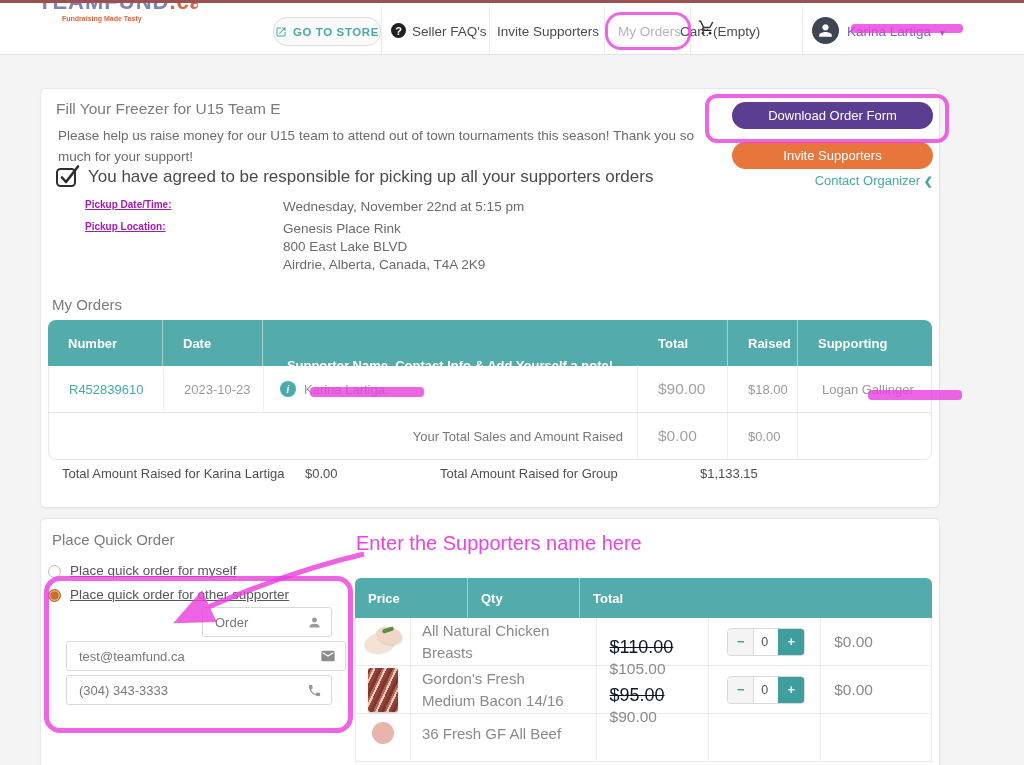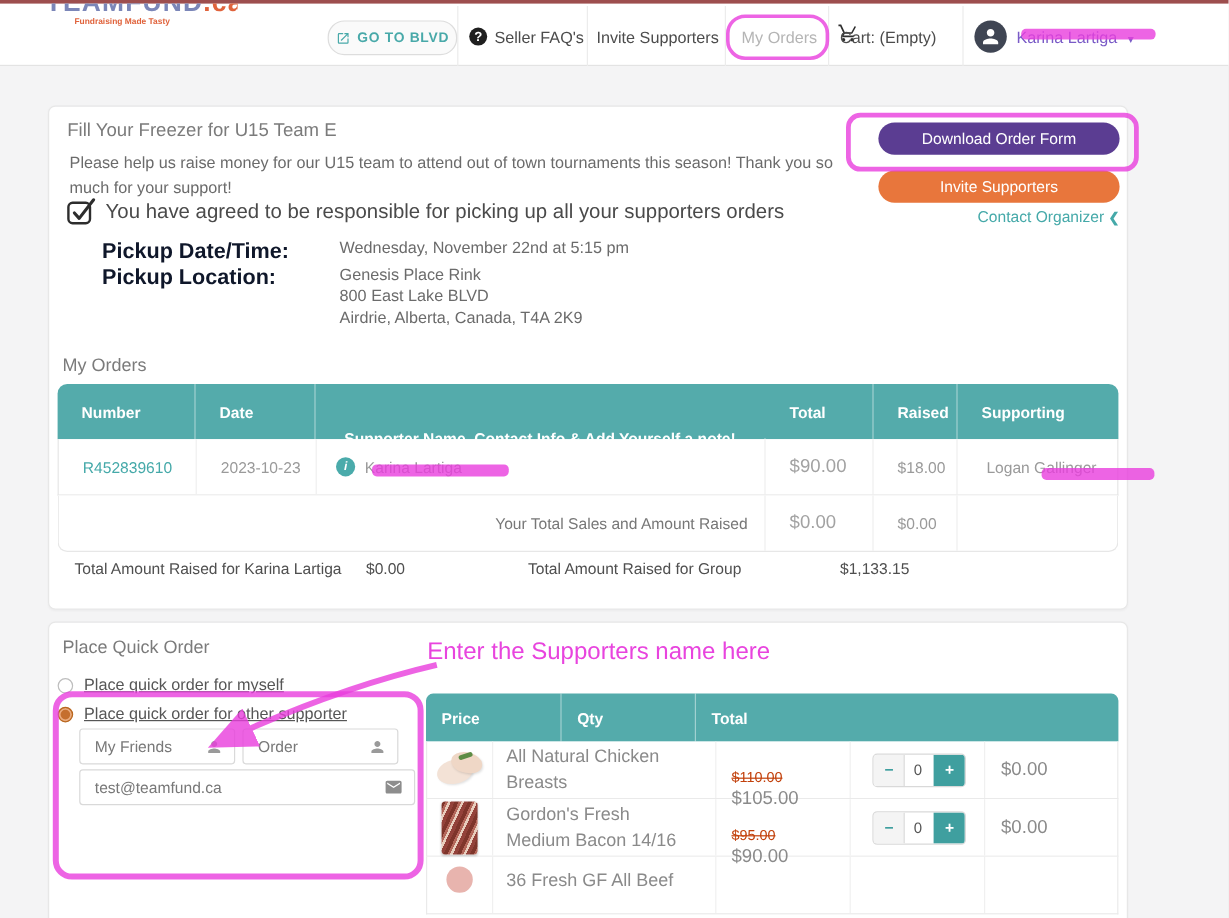--- a/index.html
+++ b/index.html
@@ -21,21 +21,21 @@
   .q-icon{position:absolute;left:391px;top:20px;width:15px;height:15px;border-radius:50%;background:#1f1f1f;
           color:#fff;font-size:11px;font-weight:bold;display:flex;align-items:center;justify-content:center;}
   .avatar{position:absolute;left:812px;top:14px;width:27px;height:27px;border-radius:50%;background:#3f4553;
           display:flex;align-items:center;justify-content:center;}
   .username{position:absolute;left:847px;top:21px;font-size:13.5px;color:#7a5bc7;cursor:pointer;}
 
   
   .card{position:absolute;background:#fff;border:1px solid #e7e7e7;border-radius:6px;box-shadow:0 1px 2px rgba(0,0,0,.04);}
   .sec-title{position:absolute;font-size:15.5px;color:#7b7b7b;}
   .body-text{position:absolute;font-size:13.5px;color:#6b6b6b;line-height:1.55;}
-  .bold-label{position:absolute;font-size:18px;font-weight:bold;color:#0f172a;}
+  .bold-label{position:absolute;font-size:10px;font-weight:bold;color:#a21caf;text-decoration:underline;}
   .plain-val{position:absolute;font-size:13.5px;color:#6b6b6b;}
   .btn{position:absolute;width:201px;height:27px;border-radius:15px;color:#fff;font-size:13px;
        display:flex;align-items:center;justify-content:center;cursor:pointer;}
   .btn-purple{background:#5b3d92;}
   .btn-orange{background:#e8763c;}
   .teal-link{position:absolute;color:#45a9a9;font-size:13px;cursor:pointer;}
   .agreement{position:absolute;left:88px;top:167px;font-size:17px;color:#4a4a4a;}
 
   
   .otable{position:absolute;left:48px;top:320px;width:884px;font-size:13px;}
@@ -60,21 +60,21 @@
 
   
   .ptable{position:absolute;left:355px;top:578px;width:577px;font-size:13px;}
   .phrow{display:flex;height:40px;background:#54abab;border-radius:6px 6px 0 0;color:#fff;font-weight:bold;}
   .phcell{display:flex;align-items:center;padding-left:13px;box-sizing:border-box;border-right:1px solid rgba(255,255,255,.45);}
   .phcell:last-child{border-right:none;}
   .prow{display:flex;height:48px;background:#fff;border:1px solid #eaeaea;border-top:none;box-sizing:border-box;}
   .pcell{display:flex;align-items:center;box-sizing:border-box;border-right:1px solid #f0f0f0;}
   .pcell:last-child{border-right:none;}
   .pname{font-size:15px;color:#8a8a8a;line-height:1.45;padding-left:11px;padding-right:24px;}
-  .old-price{font-size:12px;color:#c2410c;text-decoration:line-through;margin-top:32px;}
+  .old-price{font-size:18px;color:#0f172a;text-decoration:line-through;margin-top:32px;}
   .new-price{font-size:15.5px;color:#8a8a8a;margin-top:2px;}
   .ptotal{font-size:15.5px;color:#8a8a8a;}
   .stepper{display:flex;width:78px;height:28px;border:1px solid #d9d9d9;border-radius:4px;background:#fff;overflow:hidden;box-sizing:border-box;}
   .st-minus{width:25px;background:#f4f4f4;color:#3f9f9f;border-right:1px solid #ddd;display:flex;align-items:center;justify-content:center;font-weight:bold;cursor:pointer;}
   .st-val{flex:1;display:flex;align-items:center;padding-left:7px;font-size:12.5px;color:#555;}
   .st-plus{width:26px;background:#3f9f9f;color:#fff;display:flex;align-items:center;justify-content:center;font-weight:bold;cursor:pointer;}
   .chicken{width:42px;height:34px;position:relative;}
   .chicken:before{content:"";position:absolute;left:2px;top:8px;width:30px;height:20px;background:#f3e2d6;border-radius:55% 45% 50% 50%;transform:rotate(-12deg);box-shadow:1px 1px 2px rgba(0,0,0,.12);}
   .chicken:after{content:"";position:absolute;left:14px;top:2px;width:26px;height:17px;background:#efd7c6;border-radius:50% 60% 45% 55%;transform:rotate(8deg);box-shadow:1px 1px 2px rgba(0,0,0,.12);}
   .sprig{position:absolute;left:20px;top:3px;width:12px;height:4px;background:#5d8c45;border-radius:2px;transform:rotate(-18deg);z-index:2;}
@@ -101,32 +101,32 @@
     <div class="h-sep" style="left:381px;"></div>
     <div class="h-sep" style="left:489px;"></div>
     <div class="h-sep" style="left:604px;"></div>
     <div class="h-sep" style="left:690px;"></div>
     <div class="h-sep" style="left:802px;"></div>
 
     <div class="store-pill">
       <svg width="12" height="12" viewBox="0 0 24 24">
           <path d="M19 19H5V5h7V3H5a2 2 0 0 0-2 2v14a2 2 0 0 0 2 2h14a2 2 0 0 0 2-2v-7h-2v7zM14 3v2h3.59l-9.83 9.83 1.41 1.41L19 6.41V10h2V3h-7z" fill="#48a9a9"></path>
         </svg>
-      <span>GO TO BLVD</span>
+      <span>GO TO STORE</span>
     </div>
 
     <div class="q-icon">?</div>
     <div class="nav-label" style="left:412px;top:21px;">Seller FAQ's</div>
     <div class="nav-label" style="left:497px;top:21px;">Invite Supporters</div>
     <div class="nav-label" style="left:618px;top:21px;color:#b5b5b5;">My Orders</div>
 
     <svg class="abs" style="left:698px;top:16px;" width="17" height="17" viewBox="0 0 24 24">
         <path d="M7 18c-1.1 0-1.99.9-1.99 2S5.9 22 7 22s2-.9 2-2-.9-2-2-2zm10 0c-1.1 0-1.99.9-1.99 2s.89 2 1.99 2 2-.9 2-2-.9-2-2-2zM8.5 13h7.45c.75 0 1.41-.41 1.75-1.03L21.7 4.7 19.96 4l-3.76 7H8.53L4.27 2H1v2h2l3.6 7.59-1.35 2.45C4.52 15.37 5.48 17 7 17h12v-2H7l1.5-2z" fill="#2f2f2f"></path>
       </svg>
-    <div class="nav-label" style="left:700px;top:21px;">Cart: (Empty)</div>
+    <div class="nav-label" style="left:680px;top:21px;">Cart: (Empty)</div>
 
     <div class="avatar">
       <svg width="19" height="19" viewBox="0 0 24 24">
           <path d="M12 12c2.2 0 4-1.8 4-4s-1.8-4-4-4-4 1.8-4 4 1.8 4 4 4zm0 2c-2.7 0-8 1.3-8 4v2h16v-2c0-2.7-5.3-4-8-4z" fill="#fff"></path>
         </svg>
     </div>
     <div class="username">
       <span>Karina Lartiga</span>
       <span style="font-size:10px;margin-left:5px;">▾</span>
     </div>
@@ -194,36 +194,36 @@
 
   <div class="card" style="left:40px;top:518px;width:898px;height:300px;"></div>
 
   <div class="sec-title" style="left:52px;top:531px;font-size:15px;">Place Quick Order</div>
 
   <div class="radio" style="left:48px;top:565px;"></div>
   <div class="radio-label" style="left:70px;top:563px;">Place quick order for myself</div>
   <div class="radio sel" style="left:48px;top:589px;"></div>
   <div class="radio-label" style="left:70px;top:587px;">Place quick order for other supporter</div>
 
-  <div class="qo-field" style="left:66px;top:607px;width:130px;">
-    <span>My Friends</span>
-    <svg class="icon-gray" width="15" height="15" viewBox="0 0 24 24">
-        <path d="M12 12c2.2 0 4-1.8 4-4s-1.8-4-4-4-4 1.8-4 4 1.8 4 4 4zm0 2c-2.7 0-8 1.3-8 4v2h16v-2c0-2.7-5.3-4-8-4z" fill="#9a9a9a"></path>
-      </svg>
-  </div>
   <div class="qo-field" style="left:202px;top:607px;width:130px;">
     <span>Order</span>
     <svg class="icon-gray" width="15" height="15" viewBox="0 0 24 24">
         <path d="M12 12c2.2 0 4-1.8 4-4s-1.8-4-4-4-4 1.8-4 4 1.8 4 4 4zm0 2c-2.7 0-8 1.3-8 4v2h16v-2c0-2.7-5.3-4-8-4z" fill="#9a9a9a"></path>
       </svg>
   </div>
   <div class="qo-field" style="left:66px;top:641px;width:280px;">
     <span>test@teamfund.ca</span>
     <svg class="icon-gray" width="16" height="16" viewBox="0 0 24 24">
         <path d="M20 4H4c-1.1 0-2 .9-2 2v12c0 1.1.9 2 2 2h16c1.1 0 2-.9 2-2V6c0-1.1-.9-2-2-2zm0 4l-8 5-8-5V6l8 5 8-5v2z" fill="#8d8d8d"></path>
+      </svg>
+  </div>
+  <div class="qo-field" style="left:66px;top:675px;width:266px;">
+    <span>(304) 343-3333</span>
+    <svg class="icon-gray" width="15" height="15" viewBox="0 0 24 24">
+        <path d="M6.6 10.8c1.5 3 3.6 5.1 6.6 6.6l2.2-2.2c.3-.3.7-.4 1-.2 1.1.4 2.3.6 3.6.6.6 0 1 .4 1 1V20c0 .6-.4 1-1 1C10.6 21 3 13.4 3 4c0-.6.4-1 1-1h3.5c.6 0 1 .4 1 1 0 1.2.2 2.4.6 3.6.1.3 0 .7-.2 1l-2.3 2.2z" fill="#9a9a9a"></path>
       </svg>
   </div>
 
   <div class="ptable">
     <div class="phrow">
       <div class="phcell" style="width:113px;">Price</div>
       <div class="phcell" style="width:112px;">Qty</div>
       <div class="phcell" style="width:110px;">Total</div>
     </div>
 

